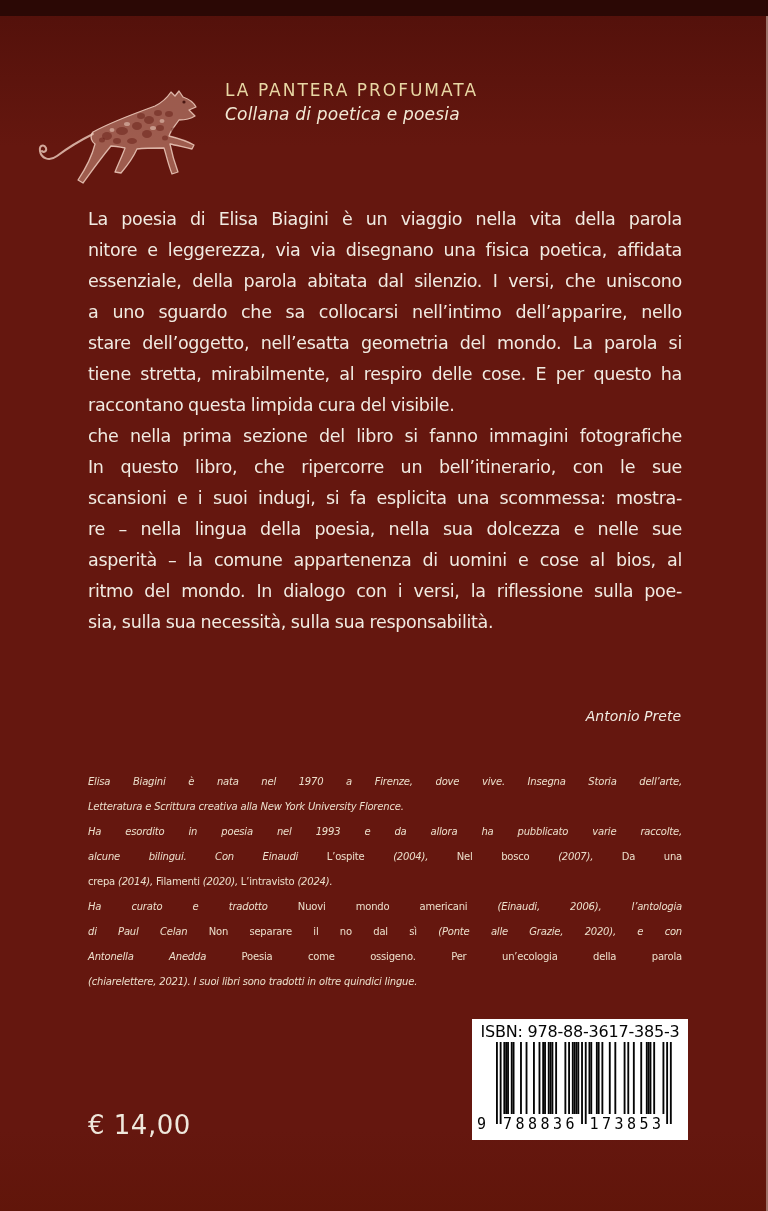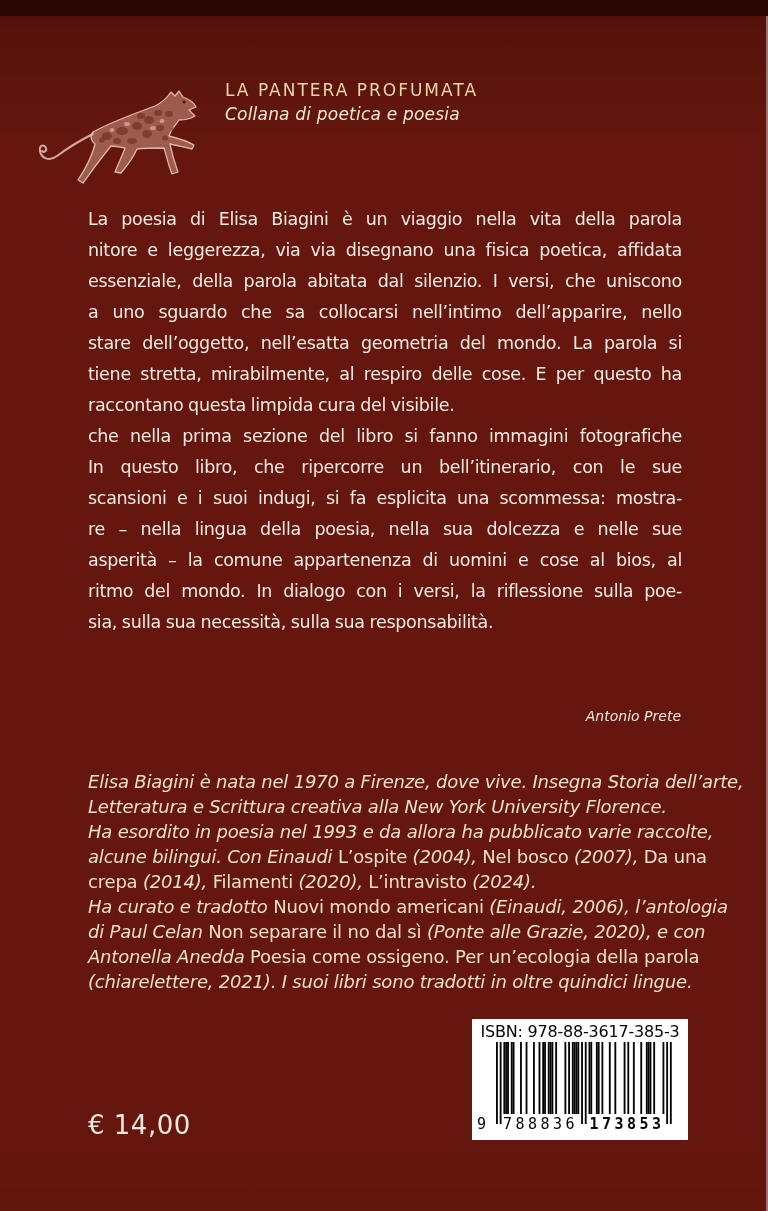--- a/index.html
+++ b/index.html
@@ -35,21 +35,21 @@
   .blurb .tline{height:31px;line-height:31px;text-align:justify;text-align-last:justify;overflow:visible;white-space:nowrap;}
   .blurb .tline.tlast{text-align-last:left;}
   .signature{
     position:absolute;right:87px;top:692px;
     color:#f1ebe2;font-size:14px;font-style:italic;
   }
 
   
   .bio{
     position:absolute;left:88px;top:753px;width:594px;
-    color:#ecdfcb;font-size:18px;font-style:italic;letter-spacing:-0.2px;
+    color:#ecdfcb;font-size:10px;font-style:italic;letter-spacing:-0.2px;
   }
   .bio .tline{height:25px;line-height:25px;text-align:justify;text-align-last:justify;white-space:nowrap;}
   .bio .tline.tlast{text-align-last:left;}
   .bio .roman{font-style:normal;}
 
   
   .price{
     position:absolute;left:88px;top:1094px;
     color:#efe8dc;font-size:26px;letter-spacing:.5px;
   }
@@ -61,21 +61,21 @@
     position:absolute;left:0;top:3px;width:100%;
     text-align:center;color:#050505;font-size:16px;letter-spacing:-0.2px;
   }
   .bars{position:absolute;left:24px;top:23px;width:176px;height:84px;}
   .bc-digit{
     position:absolute;top:96px;color:#050505;
     font-family:"DejaVu Sans Mono", monospace;font-size:15px;
   }
   .bc-first{left:5px;}
   .bc-g1{left:30px;width:77px;text-align:center;letter-spacing:3.5px;}
-  .bc-g2{left:116px;width:78px;text-align:center;letter-spacing:3.5px;font-weight:bold;}
+  .bc-g2{left:116px;width:78px;text-align:center;letter-spacing:3.5px;}
 </style>
 </head>
 <body>
 
 <div class="cover">
 
   <div class="edge-right"></div>
   <div class="edge-bottom"></div>
 
   <div class="panther">

